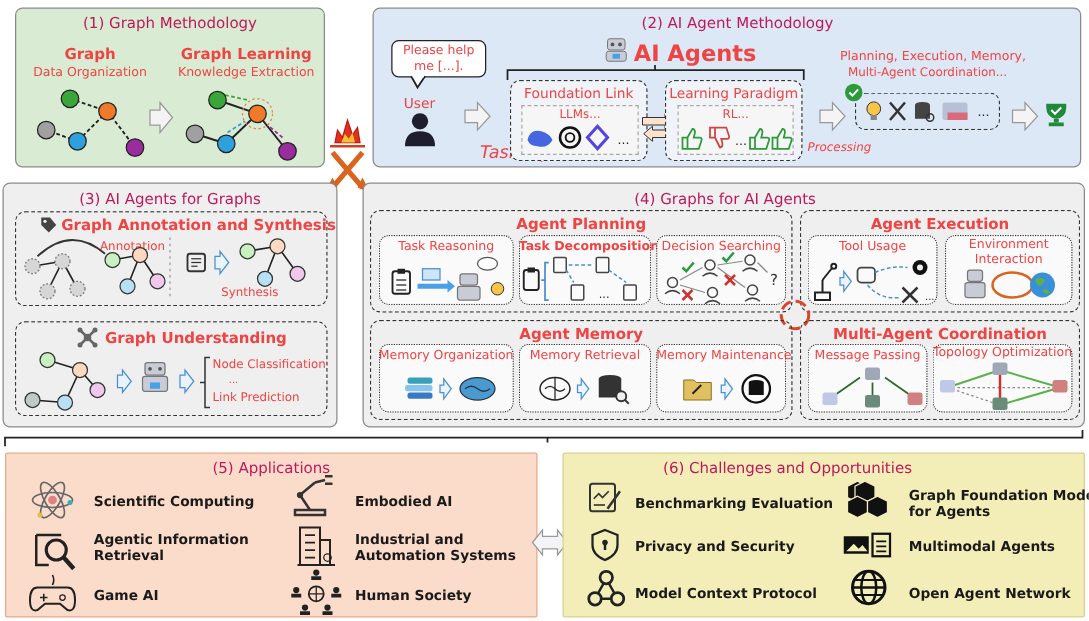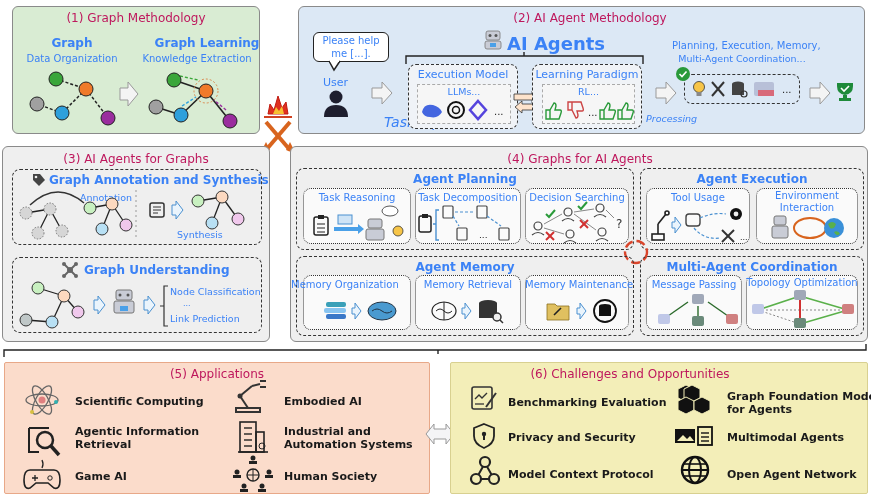--- a/index.html
+++ b/index.html
@@ -4,37 +4,37 @@
 <style>
   * { box-sizing: border-box; margin: 0; padding: 0; }
   html, body { width: 871px; height: 497px; background: #ffffff; overflow: hidden; }
   body { position: relative; font-family: "DejaVu Sans", sans-serif; color: #222; }
   .abs { position: absolute; }
   .panel { position: absolute; border: 1.5px solid #8a8a8a; border-radius: 6px; }
   .ptitle { position: absolute; font-family: "DejaVu Sans", sans-serif; font-size: 12px; color: #be185d; text-align: center; white-space: nowrap; }
   .dash { position: absolute; border: 1.6px dashed #333; border-radius: 8px; }
   .dot { position: absolute; border: 1.4px dotted #333; border-radius: 8px; background: #fafafa; }
   .bold { font-weight: bold; color: #111; }
-  .lbl { position: absolute; white-space: nowrap; font-size: 10px; color: #3b82f6; }
+  .lbl { position: absolute; white-space: nowrap; font-size: 10px; color: #ef4444; }
   .t11 { font-size: 11px; }
   .t12 { font-size: 12px; }
   .t13 { font-size: 18px; }
   .ital { font-style: italic; }
   .center { text-align: center; }
   svg { position: absolute; overflow: visible; }
   .item-label { position: absolute; font-size: 11px; font-weight: bold; color: #1a1a1a; line-height: 13px; white-space: nowrap; }
 </style>
 </head>
 <body>
 
 <div class="panel" style="left:12px;top:6px;width:248px;height:128px;background:#d9ecd3;"></div>
 <div class="ptitle" style="left:12px;top:11px;width:248px;">(1) Graph Methodology</div>
 <div class="lbl bold t12 center" style="left:22px;top:36px;width:100px;">Graph</div>
 <div class="lbl center" style="left:18px;top:53px;width:108px;">Data Organization</div>
-<div class="lbl bold t12 center" style="left:148px;top:36px;width:118px;text-align:center;">Graph Learning</div>
+<div class="lbl bold t12 center" style="left:138px;top:36px;width:118px;text-align:center;">Graph Learning</div>
 <div class="lbl center" style="left:134px;top:53px;width:126px;">Knowledge Extraction</div>
 
 <svg style="left:0;top:0;" width="271" height="140">
   <g stroke="#222" stroke-width="1.5" stroke-dasharray="3,2" fill="none">
     <line x1="56" y1="79" x2="86" y2="89"></line>
     <line x1="86" y1="89" x2="62" y2="113"></line>
     <line x1="62" y1="113" x2="37" y2="104"></line>
     <line x1="86" y1="89" x2="108" y2="118"></line>
   </g>
   <circle cx="56" cy="79" r="7" fill="#3aa63a" stroke="#222" stroke-width="1"></circle>
@@ -99,21 +99,21 @@
     <circle cx="13" cy="7.5" r="1.5" fill="#555"></circle>
   <rect x="2" y="13" width="16" height="8" rx="2" fill="#c9ccd6" stroke="#777" stroke-width="0.8"></rect>
   <rect x="7" y="15" width="6" height="4" fill="#4aa0e8"></rect>
 </svg>
 <div class="lbl bold t13" style="left:507px;top:33px;">AI Agents</div>
 <svg style="left:405px;top:52px;" width="240" height="14">
   <path d="M1 12 V4 H238 V12 M119 4 V0" fill="none" stroke="#222" stroke-width="1.4"></path>
 </svg>
 
 <div class="dash" style="left:408px;top:64px;width:110px;height:65px;background:#f0f3f7;"></div>
-<div class="lbl t11 center" style="left:408px;top:68px;width:110px;">Execution Model</div>
+<div class="lbl t11 center" style="left:408px;top:68px;width:110px;">Foundation Link</div>
 <div class="abs" style="left:417px;top:84px;width:94px;height:40px;border:1px dashed #aaa;background:#f6f6f6;"></div>
 <div class="lbl center" style="left:417px;top:86px;width:94px;font-size:9.5px;">LLMs...</div>
 <svg style="left:420px;top:98px;" width="90" height="24">
   <path d="M2 14 Q4 5 13 7 Q20 9 22 14 Q18 21 10 19 Q4 19 2 14 Z" fill="#4466e0"></path>
   <circle cx="36" cy="12" r="8" fill="none" stroke="#111" stroke-width="2"></circle>
   <circle cx="36" cy="12" r="3.5" fill="none" stroke="#111" stroke-width="1.5"></circle>
   <path d="M58 3 L66 12 L58 21 L50 12 Z" fill="none" stroke="#5544dd" stroke-width="2.5"></path>
   <text x="74" y="17" font-size="10" fill="#222" font-family="DejaVu Sans, sans-serif">...</text>
 </svg>
 
@@ -286,21 +286,21 @@
   <path d="M28 22 h24 v-3 l6 5 l-6 5 v-3 h-24 z" fill="#4aa0e8"></path>
   <g>
       <rect x="62" y="14" width="14" height="9" rx="2" fill="#c9ccd6" stroke="#777"></rect>
       <rect x="60" y="24" width="18" height="11" rx="2" fill="#c9ccd6" stroke="#777"></rect>
     </g>
   <ellipse cx="84" cy="6" rx="8" ry="5" fill="#fff" stroke="#555"></ellipse>
   <circle cx="92" cy="26" r="5" fill="#f7c548" stroke="#333" stroke-width="0.8"></circle>
 </svg>
 
 <div class="dot" style="left:415px;top:188px;width:106px;height:56px;"></div>
-<div class="lbl center" style="left:415px;top:192px;width:106px;">Task Decomposition</div>
+<div class="lbl center" style="left:415px;top:192px;width:106px;font-weight:bold;">Task Decomposition</div>
 <svg style="left:417px;top:204px;" width="104" height="40">
   <g>
       <rect x="2" y="12" width="12" height="16" rx="2" fill="none" stroke="#222" stroke-width="1.5"></rect>
       <rect x="5" y="10" width="6" height="4" fill="#222"></rect>
     </g>
   <path d="M22 6 h-3 v30 h3 M16 20 h3" fill="none" stroke="#4a90d0" stroke-width="1.4"></path>
   <g fill="none" stroke="#444" stroke-width="1.2">
       <rect x="26" y="2" width="10" height="12" rx="1"></rect>
       <rect x="60" y="2" width="10" height="12" rx="1"></rect>
       <rect x="40" y="24" width="10" height="12" rx="1"></rect>
@@ -389,21 +389,21 @@
     </g>
 </svg>
 
 <svg style="left:622px;top:238px;" width="28" height="28">
   <circle cx="14" cy="14" r="11" fill="none" stroke="#d9442a" stroke-width="2.4" stroke-dasharray="9,4"></circle>
 </svg>
 
 <div class="dash" style="left:296px;top:256px;width:338px;height:80px;"></div>
 <div class="lbl bold t12 center" style="left:296px;top:260px;width:338px;">Agent Memory</div>
 <div class="dot" style="left:303px;top:275px;width:108px;height:55px;"></div>
-<div class="lbl center" style="left:291px;top:279px;width:94px;">Memory Organization</div>
+<div class="lbl center" style="left:303px;top:279px;width:94px;">Memory Organization</div>
 <svg style="left:320px;top:298px;" width="80" height="26">
   <g>
       <rect x="6" y="4" width="20" height="5" rx="2" fill="#3aa0b8"></rect>
       <rect x="4" y="10" width="22" height="5" rx="2" fill="#88c4f0"></rect>
       <rect x="6" y="16" width="20" height="5" rx="2" fill="#3a78c8"></rect>
     </g>
   <path d="M32 10 h3 v-5 l6 8 l-6 8 v-5 h-3 z" fill="#eaf4fc" stroke="#4a90d0"></path>
   <g>
       <ellipse cx="62" cy="13" rx="14" ry="9" fill="#4a9ad0" stroke="#234"></ellipse>
       <path d="M52 13 q5 -4 10 0 q5 4 10 0" fill="none" stroke="#234"></path>

